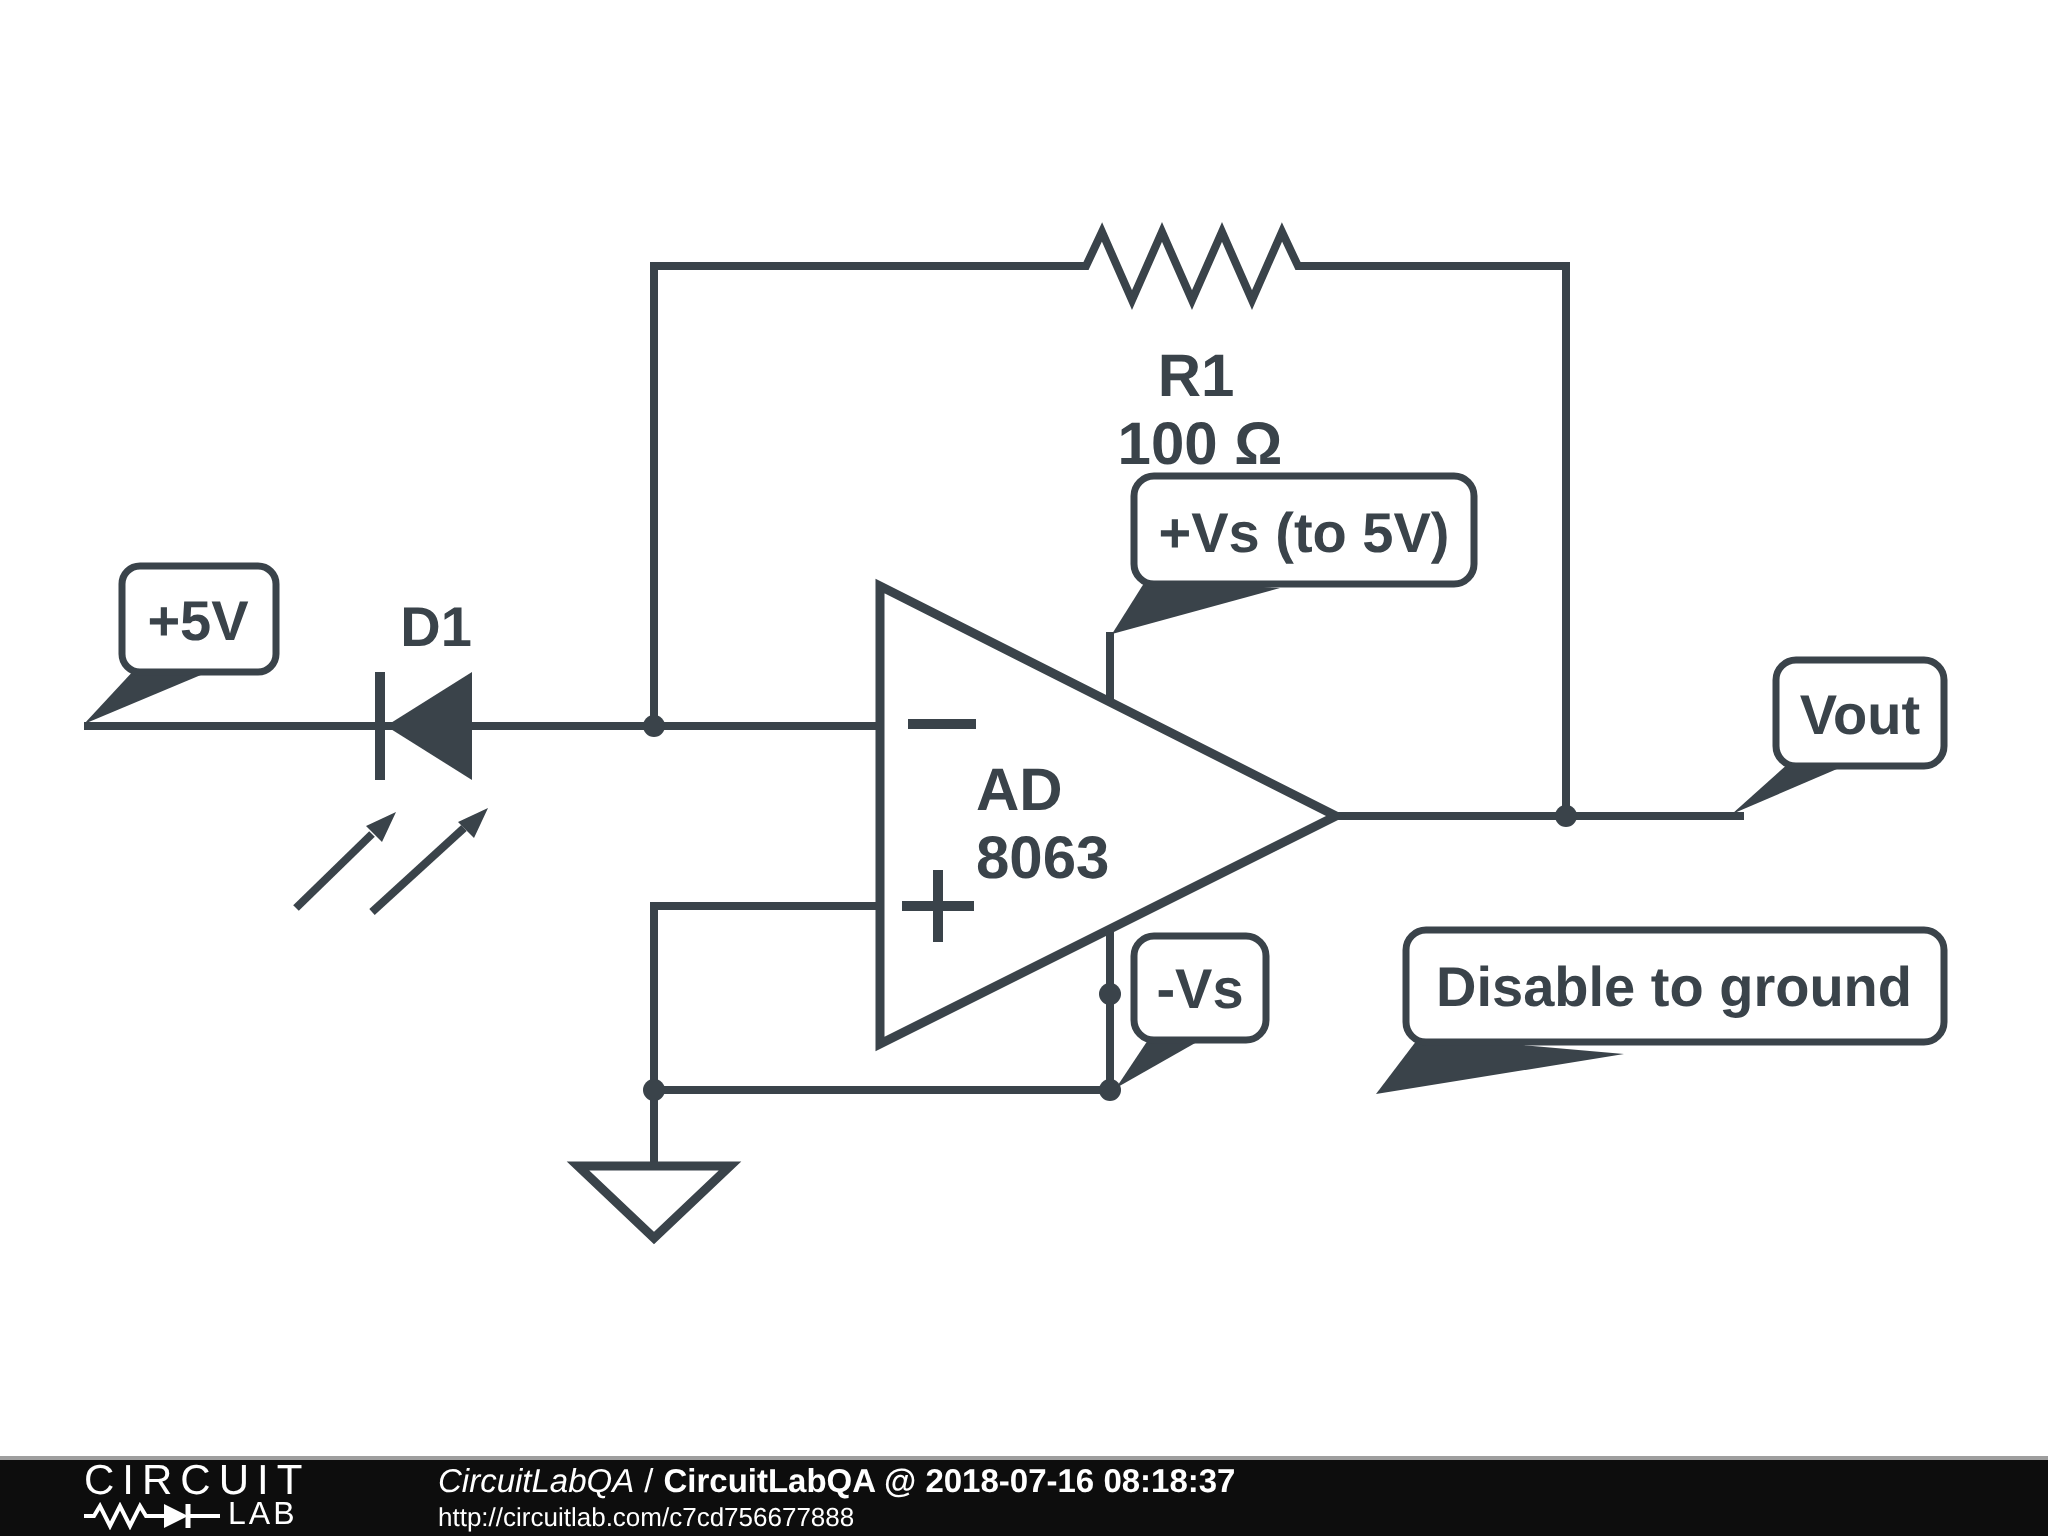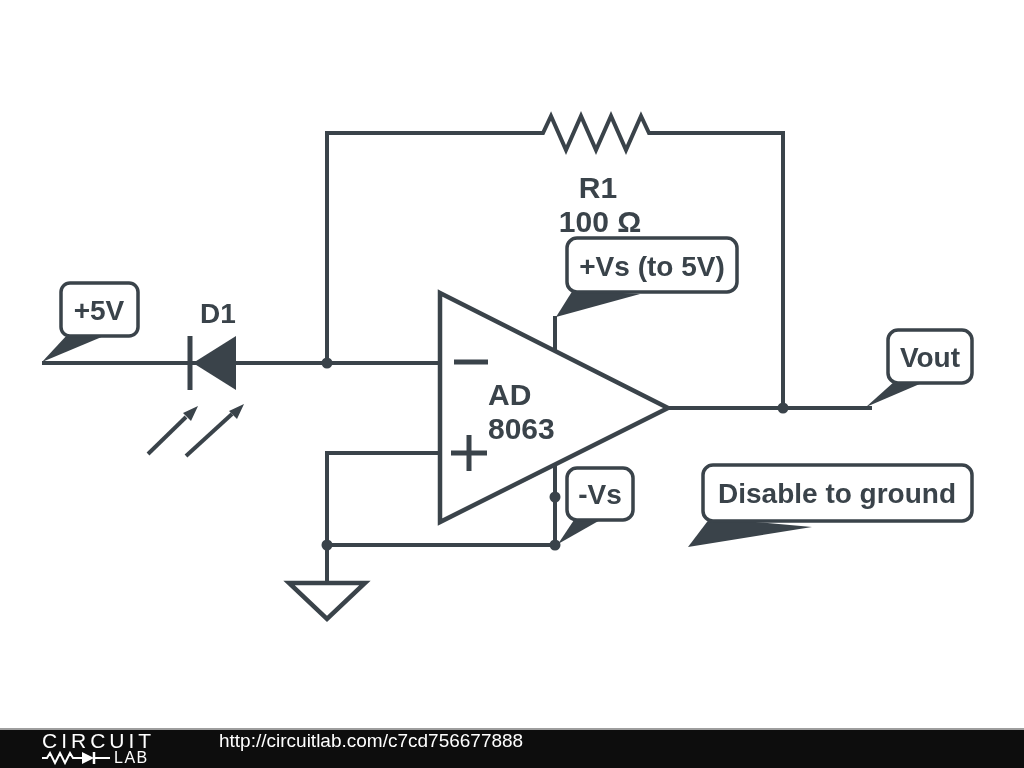--- a/index.html
+++ b/index.html
@@ -47,21 +47,21 @@
     font-size:21px;line-height:18px;font-weight:400;letter-spacing:4px;
   }
   .logo-bottom{display:flex;align-items:center;margin-top:0px;}
   .logo-sym{display:block;margin-right:2px;}
   .logo-lab{font-weight:normal;font-size:16px;letter-spacing:1.5px;line-height:16px;}
   .meta{position:absolute;left:219px;top:2px;}
   .meta-line1{font-size:16.5px;line-height:18px;white-space:nowrap;}
   .author{font-style:italic;}
   .sep{padding:0 5px;}
   .title{font-weight:bold;}
-  .meta-line2{font-size:19px;line-height:18px;white-space:nowrap;text-align:center;}
+  .meta-line2{font-size:13px;line-height:18px;white-space:nowrap;}
 </style>
 </head>
 <body>
 
 <div class="stage">
 
   <svg class="schematic" width="1024" height="728" viewBox="0 0 1024 728">
 
     <g>
       <path class="w" d="M42,363 L440,363"></path>
@@ -148,17 +148,20 @@
           <path d="M0,7 h5 l3,-5 5,10 5,-10 5,10 5,-10 3,5 h5" fill="none" stroke="#ffffff" stroke-width="2"></path>
           <line x1="36" y1="7" x2="40" y2="7" stroke="#ffffff" stroke-width="2"></line>
           <polygon points="40,1 40,13 52,7" fill="#ffffff"></polygon>
           <line x1="52" y1="1" x2="52" y2="13" stroke="#ffffff" stroke-width="2.5"></line>
           <line x1="52" y1="7" x2="68" y2="7" stroke="#ffffff" stroke-width="2"></line>
         </svg>
         <span class="logo-lab">LAB</span>
       </div>
     </div>
     <div class="meta">
+      <div class="meta-line1">
+        <span class="author">CircuitLabQA</span><span class="sep">/</span><span class="title">CircuitLabQA @ 2018-07-16 08:18:37</span>
+      </div>
       <div class="meta-line2">http://circuitlab.com/c7cd756677888</div>
     </div>
   </div>
 
 </div>
 
 </body></html>

